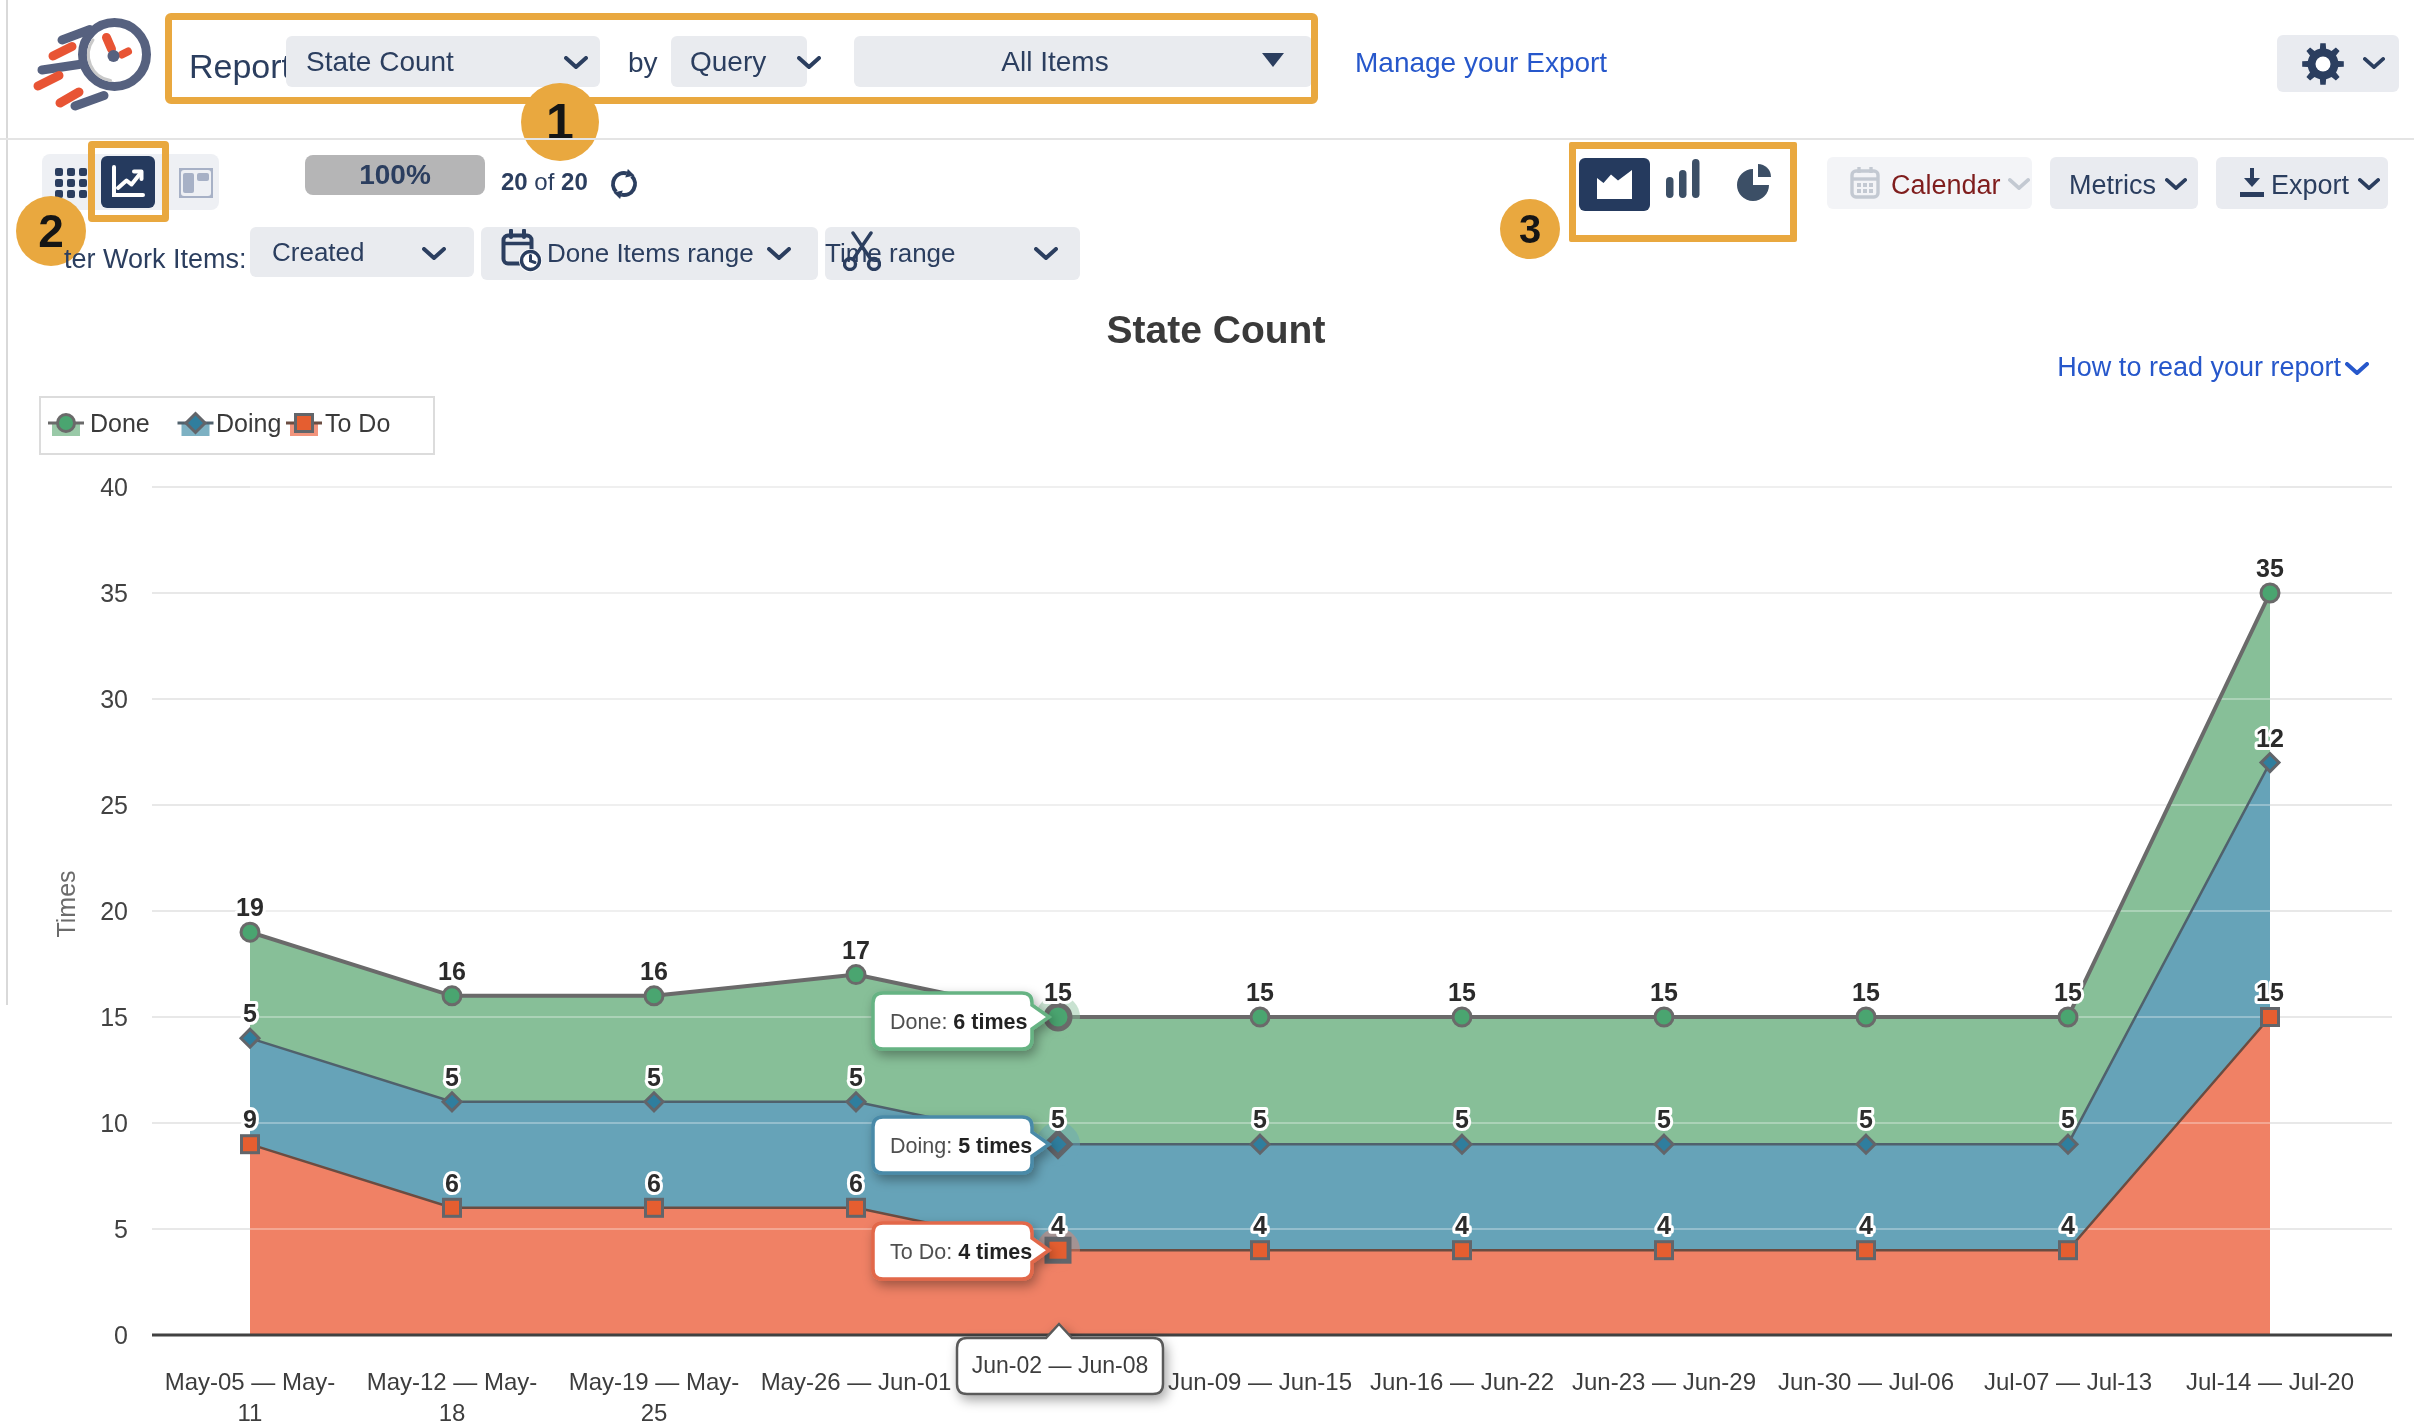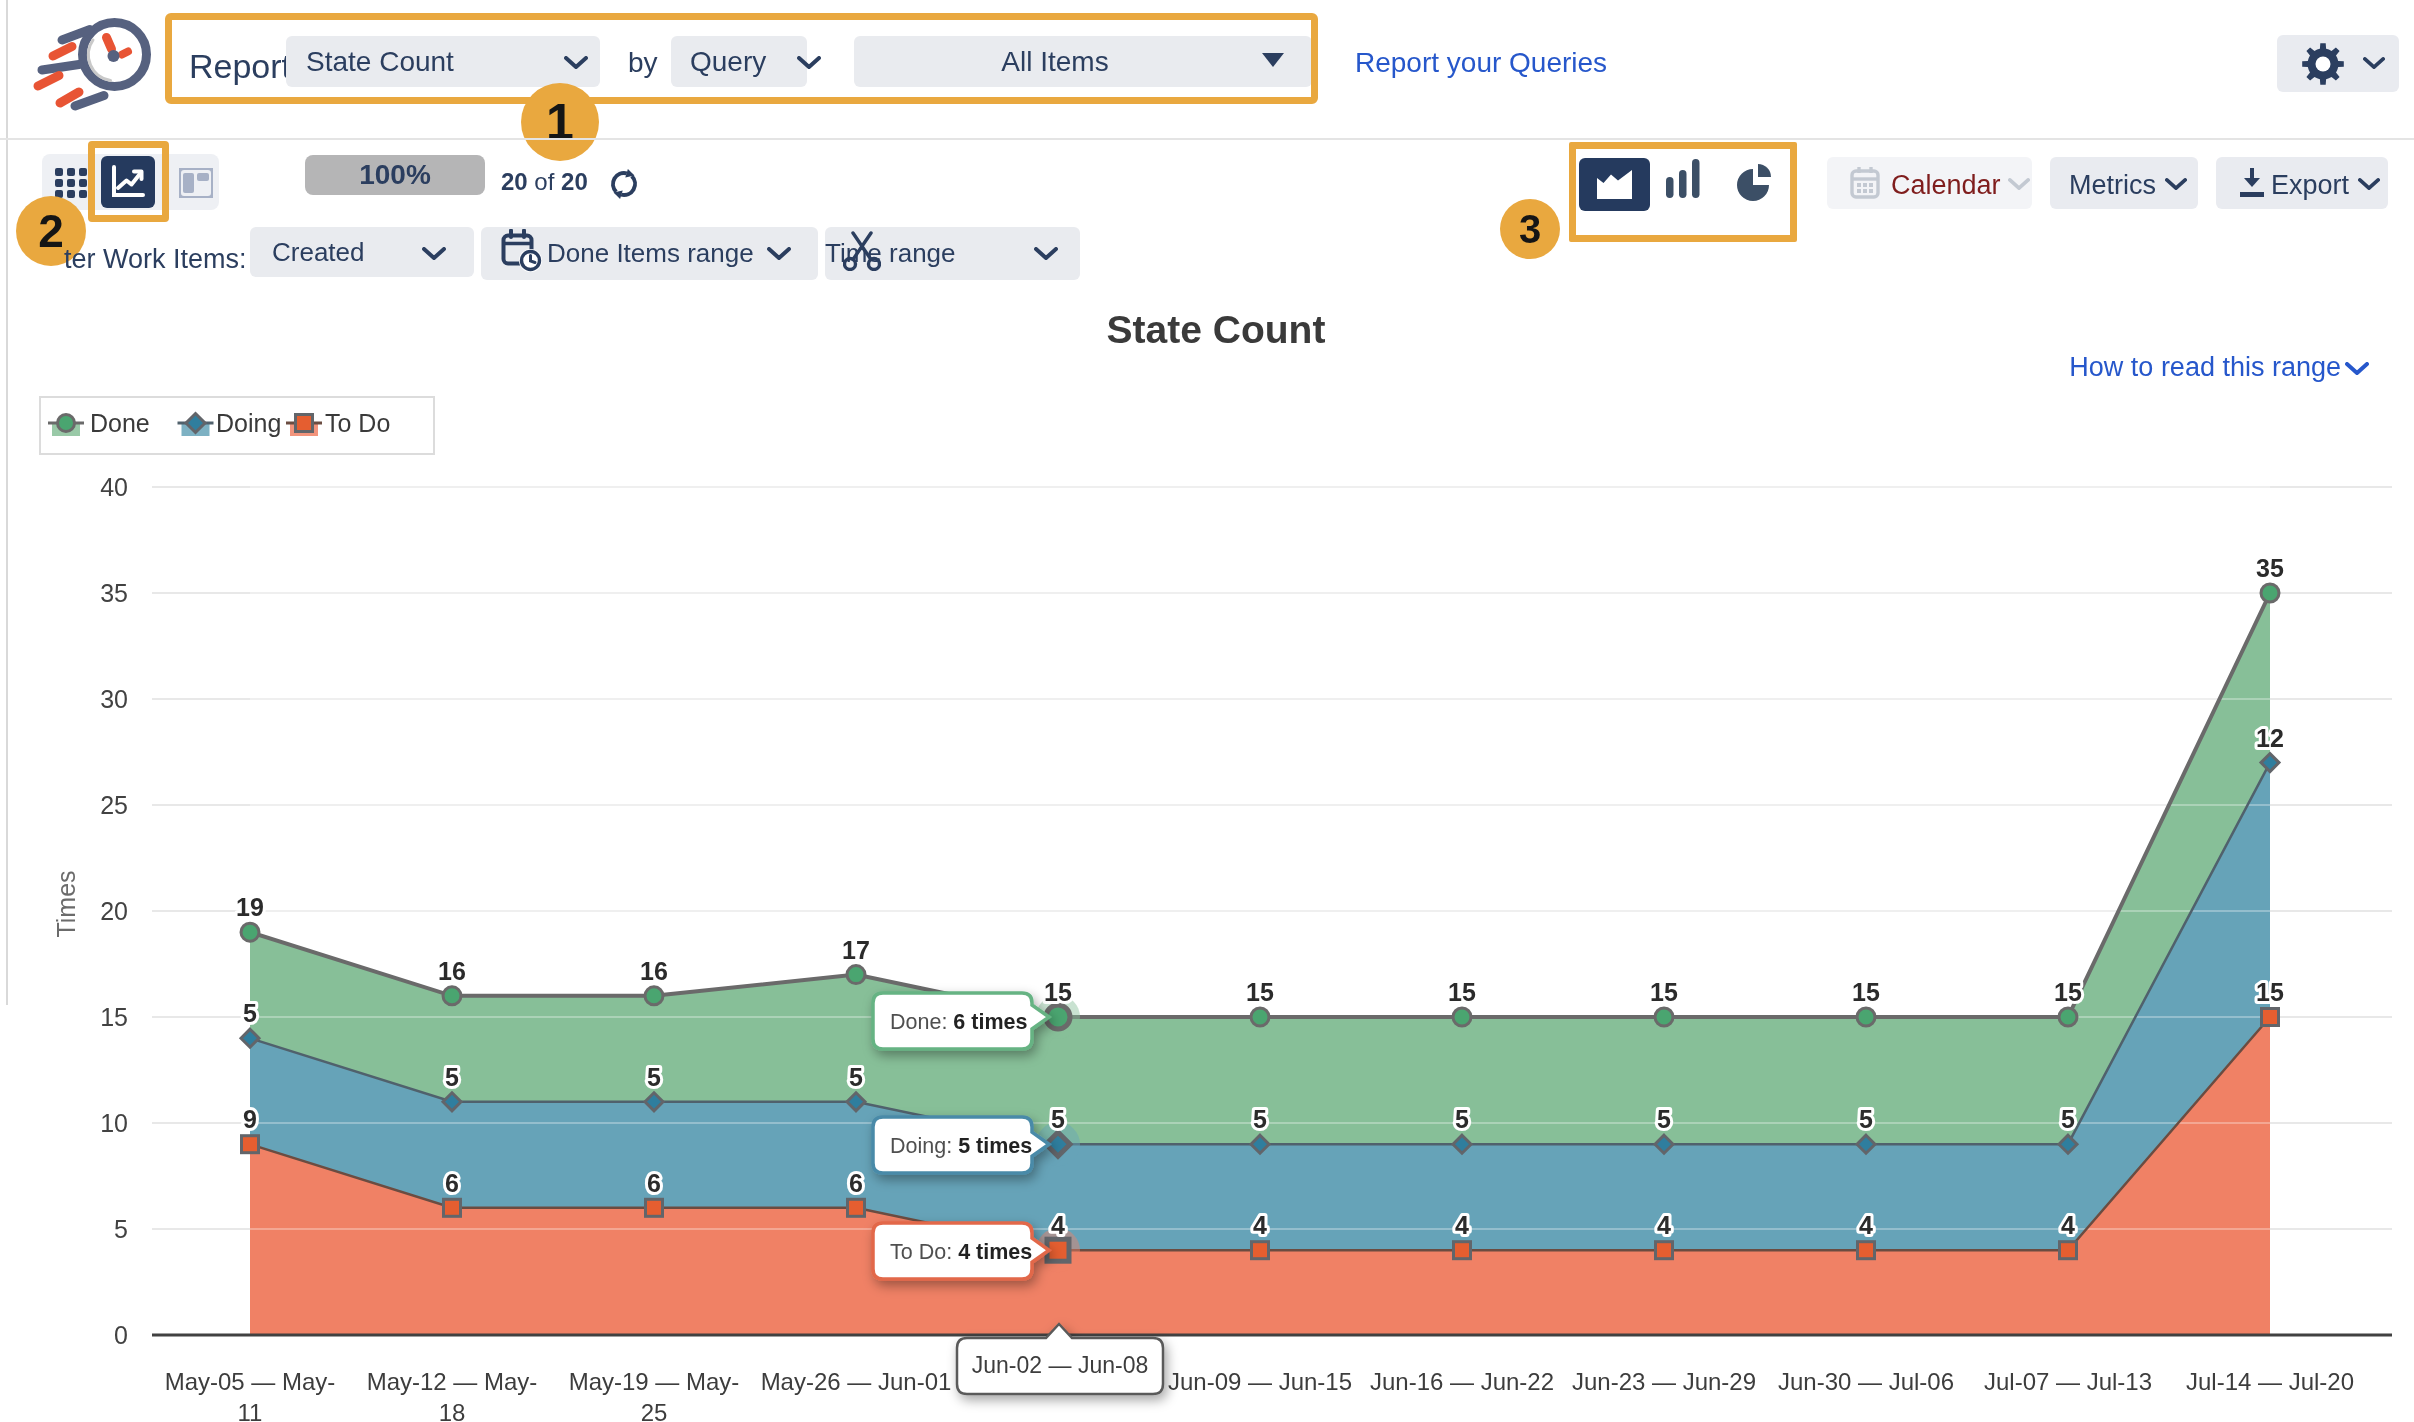--- a/index.html
+++ b/index.html
@@ -184,21 +184,21 @@
     </svg>
 <div class="abs navy" style="left:628px;top:47px;font-size:28px">by</div>
 <div class="sel" style="left:671px;top:36px;width:136px;padding-left:19px">Query</div>
 <svg style="position:absolute;left:797px;top:56px" width="24" height="14" viewBox="0 0 24 14">
       <path d="M2 2 L12 11 L22 2" fill="none" stroke="#2b3e5f" stroke-width="4" stroke-linecap="round" stroke-linejoin="round"></path>
     </svg>
 <div class="sel" style="left:854px;top:36px;width:458px;justify-content:center;padding-right:56px">All Items</div>
 <div class="abs" style="left:1262px;top:53px;width:0;height:0;border-left:11px solid transparent;border-right:11px solid transparent;border-top:14px solid #2b3e5f"></div>
 <div class="obox" style="left:165px;top:13px;width:1153px;height:91px"></div>
 <div class="badge" style="left:521px;top:83px;width:78px;height:78px;font-size:50px">1</div>
-<div class="abs link" style="left:1355px;top:47px;font-size:28px">Report your Queries</div>
+<div class="abs link" style="left:1355px;top:47px;font-size:28px">Manage your Export</div>
 <div class="btn" style="left:2277px;top:35px;width:122px;height:57px"></div>
 <svg style="position:absolute;left:2301px;top:42px" width="44" height="44" viewBox="0 0 44 44">
 <path d="M 37.2 18.9 L 42.8 19.3 L 42.8 24.7 L 37.2 25.1 A 15.5 15.5 0 0 1 35.0 30.5 L 35.0 30.5 L 38.6 34.9 L 34.9 38.6 L 30.5 35.0 A 15.5 15.5 0 0 1 25.1 37.2 L 25.1 37.2 L 24.7 42.8 L 19.3 42.8 L 18.9 37.2 A 15.5 15.5 0 0 1 13.5 35.0 L 13.5 35.0 L 9.1 38.6 L 5.4 34.9 L 9.0 30.5 A 15.5 15.5 0 0 1 6.8 25.1 L 6.8 25.1 L 1.2 24.7 L 1.2 19.3 L 6.8 18.9 A 15.5 15.5 0 0 1 9.0 13.5 L 9.0 13.5 L 5.4 9.1 L 9.1 5.4 L 13.5 9.0 A 15.5 15.5 0 0 1 18.9 6.8 L 18.9 6.8 L 19.3 1.2 L 24.7 1.2 L 25.1 6.8 A 15.5 15.5 0 0 1 30.5 9.0 L 30.5 9.0 L 34.9 5.4 L 38.6 9.1 L 35.0 13.5 A 15.5 15.5 0 0 1 37.2 18.9 Z" fill="#2b3e5f"></path>
 <circle cx="22" cy="22" r="7.5" fill="#fff"></circle>
 </svg>
 <svg style="position:absolute;left:2363px;top:57px" width="22" height="13" viewBox="0 0 24 14">
       <path d="M2 2 L12 11 L22 2" fill="none" stroke="#2b3e5f" stroke-width="4" stroke-linecap="round" stroke-linejoin="round"></path>
     </svg>
 <div class="abs" style="left:0;top:138px;width:2414px;height:2px;background:#e4e4e4"></div>
 
@@ -329,21 +329,21 @@
 <circle cx="31" cy="33" r="5.5"></circle>
 <path d="M 10 28.5 L 28 2"></path>
 <path d="M 28 28.5 L 10 2"></path>
 </g>
     </svg>
 <svg style="position:absolute;left:1034px;top:247px" width="24" height="14" viewBox="0 0 24 14">
       <path d="M2 2 L12 11 L22 2" fill="none" stroke="#2b3e5f" stroke-width="4" stroke-linecap="round" stroke-linejoin="round"></path>
     </svg>
 
 <div class="abs" style="left:18px;top:308px;width:2396px;text-align:center;font-size:39px;font-weight:bold;color:#3a3a3a">State Count</div>
-<div class="abs link" style="right:73px;top:352px;font-size:27px">How to read this range</div>
+<div class="abs link" style="right:73px;top:352px;font-size:27px">How to read your report</div>
 <svg style="position:absolute;left:2345px;top:362px" width="24" height="14" viewBox="0 0 24 14">
       <path d="M2 2 L12 11 L22 2" fill="none" stroke="#2657cb" stroke-width="4" stroke-linecap="round" stroke-linejoin="round"></path>
     </svg>
 
 <div class="abs" style="left:39px;top:396px;width:396px;height:59px;border:2px solid #dcdcdc;background:#fff"></div>
 <svg class="abs" style="left:39px;top:396px" width="396" height="59" viewBox="0 0 396 59" font-family="Liberation Sans, sans-serif">
   <g>
     <rect x="13" y="27" width="28" height="13" fill="#87bf98" opacity="0.85"></rect>
     <line x1="9" y1="27" x2="45" y2="27" stroke="#6a6a6a" stroke-width="3"></line>
     <circle cx="27" cy="27" r="8.5" fill="#4aa570" stroke="#6a6a6a" stroke-width="3"></circle>

